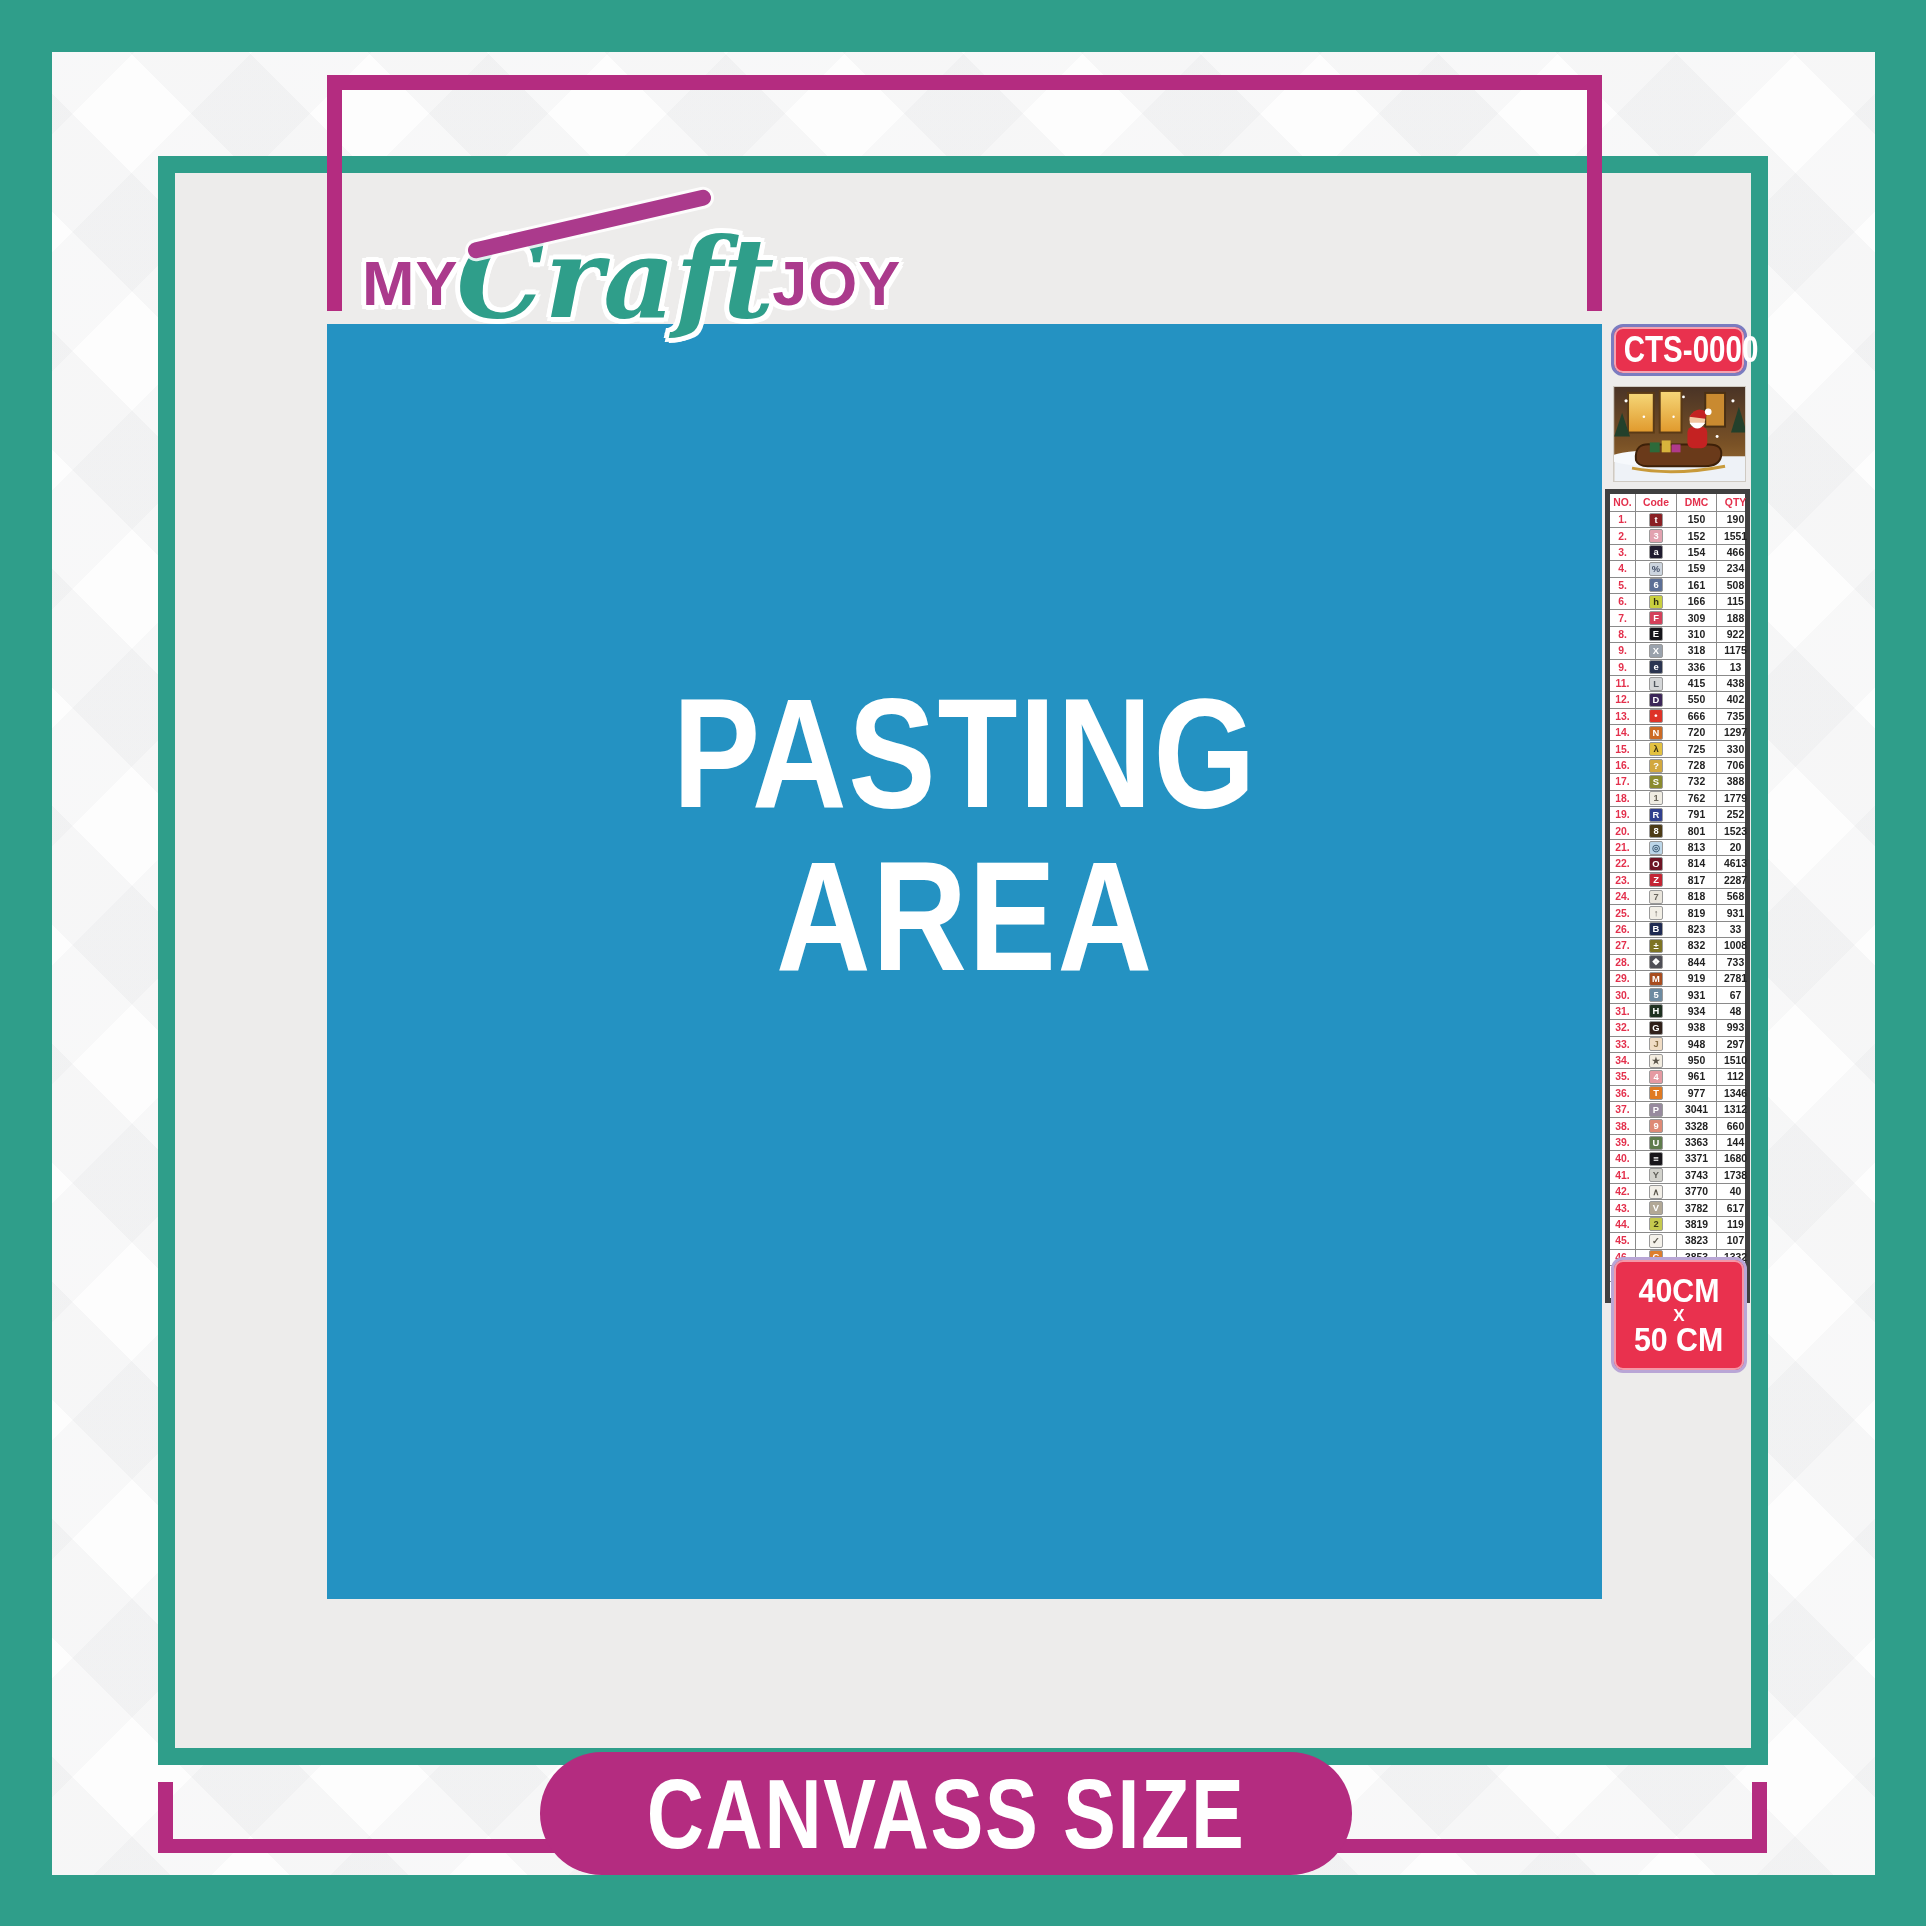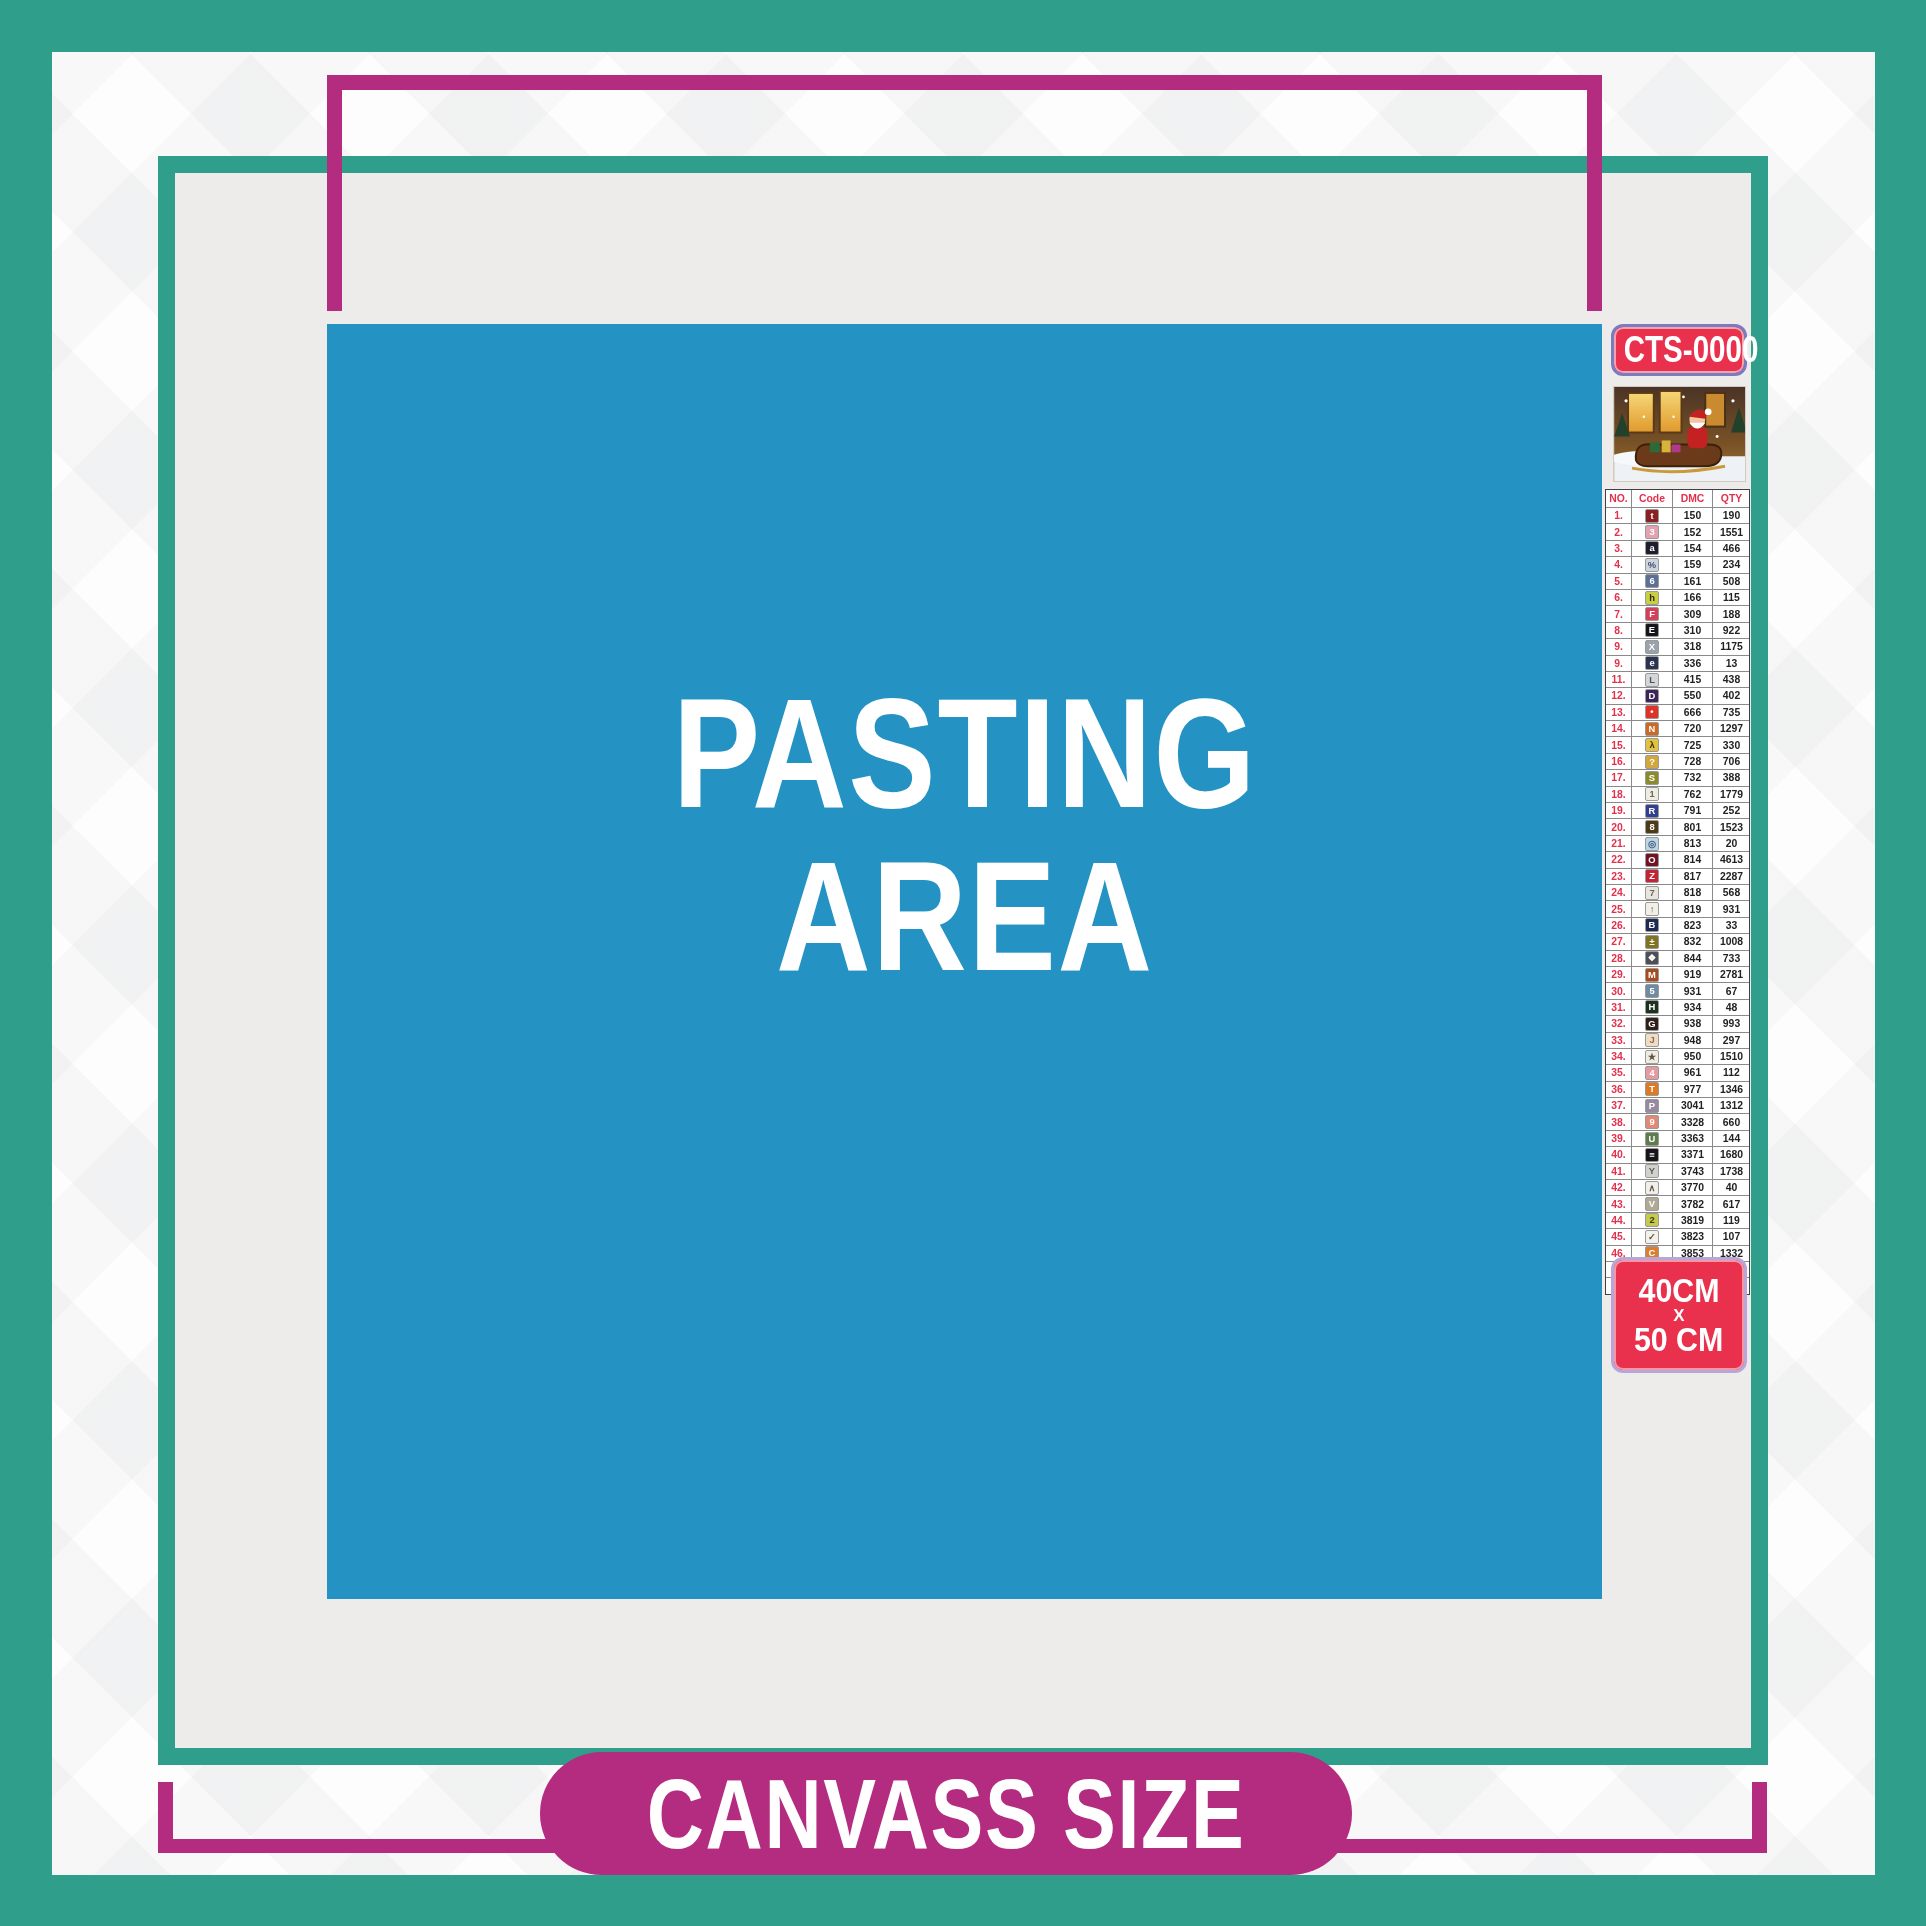--- a/index.html
+++ b/index.html
@@ -50,21 +50,21 @@
     transform:rotate(-13deg);box-shadow:0 0 0 3px rgba(255,255,255,0.85);}
 
   
   .sku-label{position:absolute;left:1611px;top:324px;width:136px;height:52px;background:#e9314e;
     border:3px solid #7b7cc0;border-radius:12px;box-sizing:border-box;display:flex;align-items:center;justify-content:center;
     box-shadow:inset 0 0 0 2px rgba(255,255,255,0.55);padding-left:24px;}
   .sku-label span{color:#fff;font-weight:700;font-size:36px;transform:scaleX(0.82);white-space:nowrap;}
 
   .thumb{position:absolute;left:1613px;top:386px;width:133px;height:96px;overflow:hidden;border:1px solid #cfcac2;box-sizing:border-box;}
 
-  .legend{position:absolute;left:1605px;top:489px;width:145px;background:#fff;border:1px solid #404040;box-sizing:border-box;}
+  .legend{position:absolute;left:1605px;top:489px;width:145px;background:#fff;border:5px solid #404040;box-sizing:border-box;}
   .lrow{display:grid;grid-template-columns:26px 41px 40px 37px;height:15.4px;align-items:center;border-top:1px solid #8a8a8a;}
   .lrow.lhead{height:17px;border-top:none;}
   .lc{height:100%;display:flex;align-items:center;justify-content:center;border-right:1px solid #8a8a8a;
     font-size:10.4px;font-weight:700;color:#222;}
   .lc:last-child{border-right:none;}
   .lc.red{color:#e3304c;}
   .chip{display:block;width:12px;height:12px;border:1px solid #9a9a9a;border-radius:2px;font-size:9.4px;line-height:12px;
     text-align:center;font-weight:700;}
 
   .size-label{position:absolute;left:1611px;top:1257px;width:136px;height:116px;background:#e9314e;
@@ -93,20 +93,26 @@
     <div class="pasting-text">
       <div class="p-line">PASTING</div>
       <div class="p-line">AREA</div>
     </div>
   </div>
 
   <div class="banner banner-bottom">
     <span>CANVASS SIZE</span>
   </div>
 
+  <div class="logo">
+    <span class="logo-word logo-my">MY</span>
+    <span class="logo-word logo-craft">Craft</span>
+    <span class="logo-word logo-joy">JOY</span>
+    <span class="logo-brush"></span>
+  </div>
 
   <div class="sku-label">
     <span>CTS-0000</span>
   </div>
 
   <div class="thumb">
     <svg width="133" height="96" viewBox="0 0 134 97" xmlns="http://www.w3.org/2000/svg">
       <defs>
         <linearGradient id="sky" x1="0" y1="0" x2="0" y2="1">
           <stop offset="0" stop-color="#4a3426"></stop>

